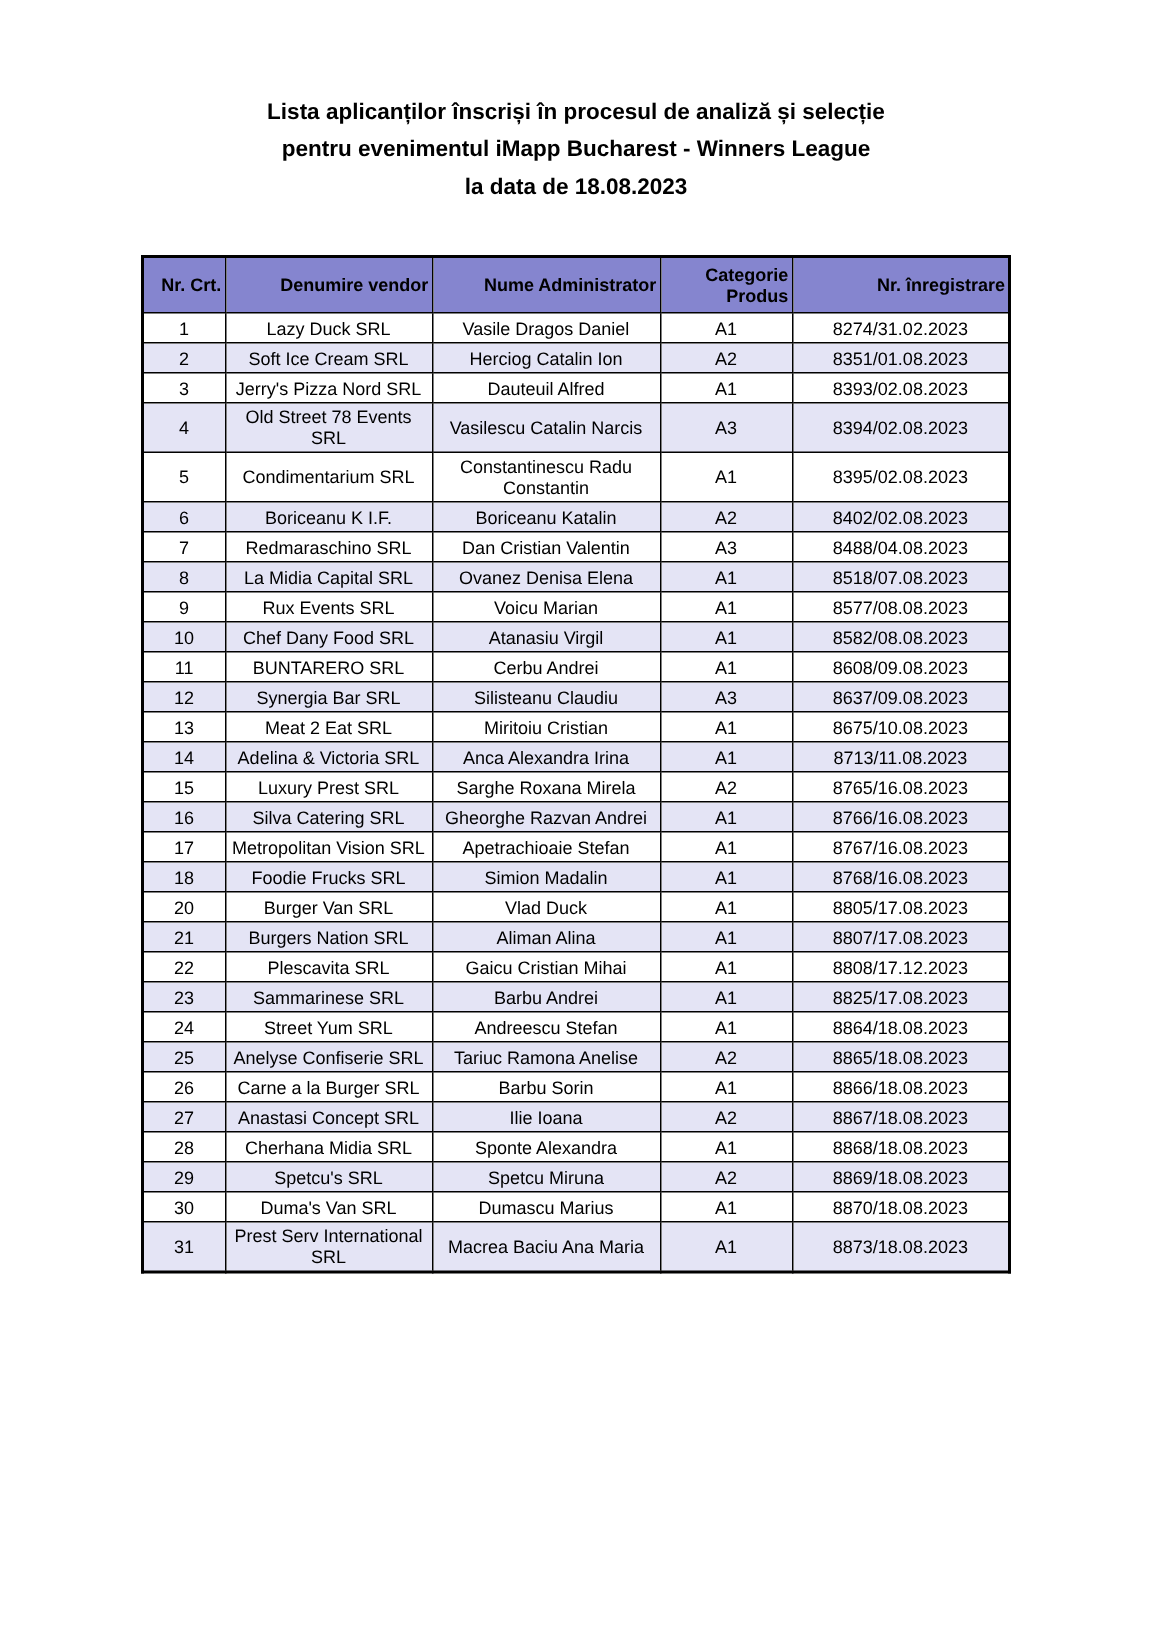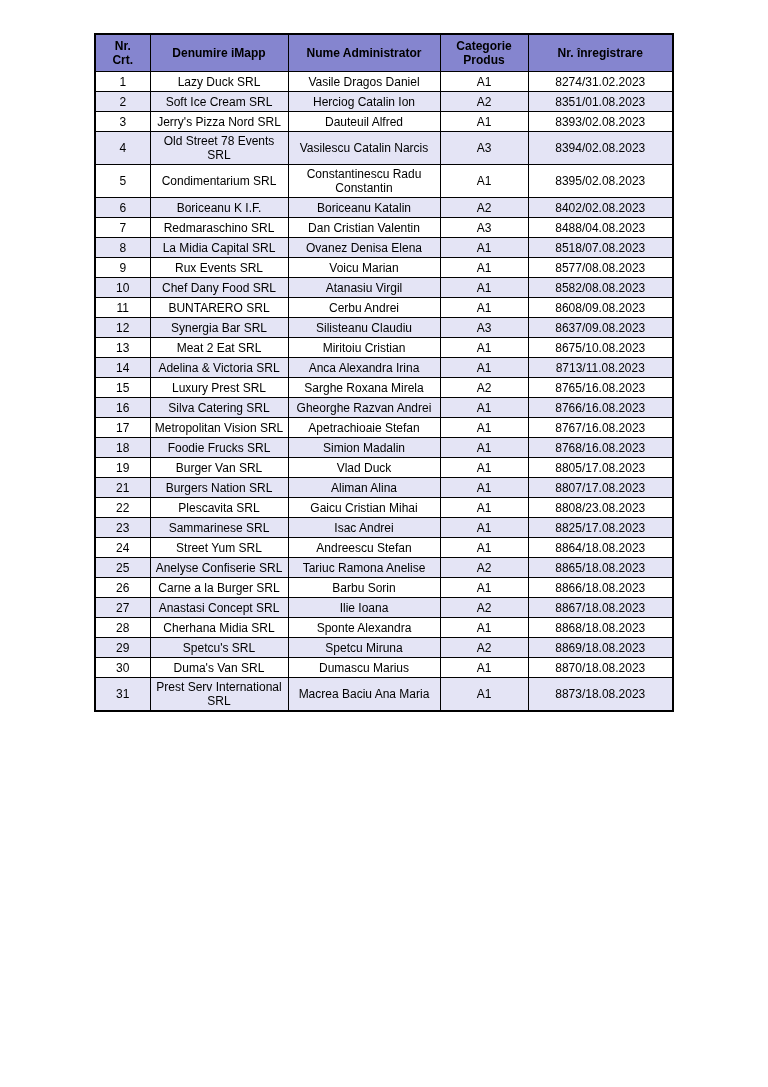--- a/index.html
+++ b/index.html
@@ -36,45 +36,51 @@
     vertical-align:middle;
     font-size:12px;
     line-height:14px;
     padding:2px;
     overflow:hidden;
     word-wrap:break-word;
   }
   th{
     background:var(--header-bg);
     font-weight:bold;
-    padding:4px 12px;
+    padding:4px 2px;
+    text-align:right;
   }
   tbody tr:nth-child(even) td{
     background:var(--row-alt-bg);
   }
   td{height:15px;}
 </style>
 </head>
 <body>
 
 <div class="page">
 
+  <div class="title">
+    <div>Lista aplicanților înscriși în procesul de analiză și selecție</div>
+    <div>pentru evenimentul iMapp Bucharest - Winners League</div>
+    <div>la data de 18.08.2023</div>
+  </div>
 
   <table>
     <colgroup>
       <col style="width:55px">
       <col style="width:138px">
       <col style="width:152px">
       <col style="width:88px">
       <col style="width:145px">
     </colgroup>
     <thead>
       <tr>
         <th>Nr. Crt.</th>
-        <th>Denumire iMapp</th>
+        <th>Denumire vendor</th>
         <th>Nume Administrator</th>
         <th>Categorie Produs</th>
         <th>Nr. înregistrare</th>
       </tr>
     </thead>
     <tbody>
         <tr>
           <td>1</td>
           <td>Lazy Duck SRL</td>
           <td>Vasile Dragos Daniel</td>
@@ -194,44 +200,44 @@
           <td>8767/16.08.2023</td>
         </tr>
         <tr>
           <td>18</td>
           <td>Foodie Frucks SRL</td>
           <td>Simion Madalin</td>
           <td>A1</td>
           <td>8768/16.08.2023</td>
         </tr>
         <tr>
-          <td>19</td>
+          <td>20</td>
           <td>Burger Van SRL</td>
           <td>Vlad Duck</td>
           <td>A1</td>
           <td>8805/17.08.2023</td>
         </tr>
         <tr>
           <td>21</td>
           <td>Burgers Nation SRL</td>
           <td>Aliman Alina</td>
           <td>A1</td>
           <td>8807/17.08.2023</td>
         </tr>
         <tr>
           <td>22</td>
           <td>Plescavita SRL</td>
           <td>Gaicu Cristian Mihai</td>
           <td>A1</td>
-          <td>8808/23.08.2023</td>
+          <td>8808/17.12.2023</td>
         </tr>
         <tr>
           <td>23</td>
           <td>Sammarinese SRL</td>
-          <td>Isac Andrei</td>
+          <td>Barbu Andrei</td>
           <td>A1</td>
           <td>8825/17.08.2023</td>
         </tr>
         <tr>
           <td>24</td>
           <td>Street Yum SRL</td>
           <td>Andreescu Stefan</td>
           <td>A1</td>
           <td>8864/18.08.2023</td>
         </tr>

